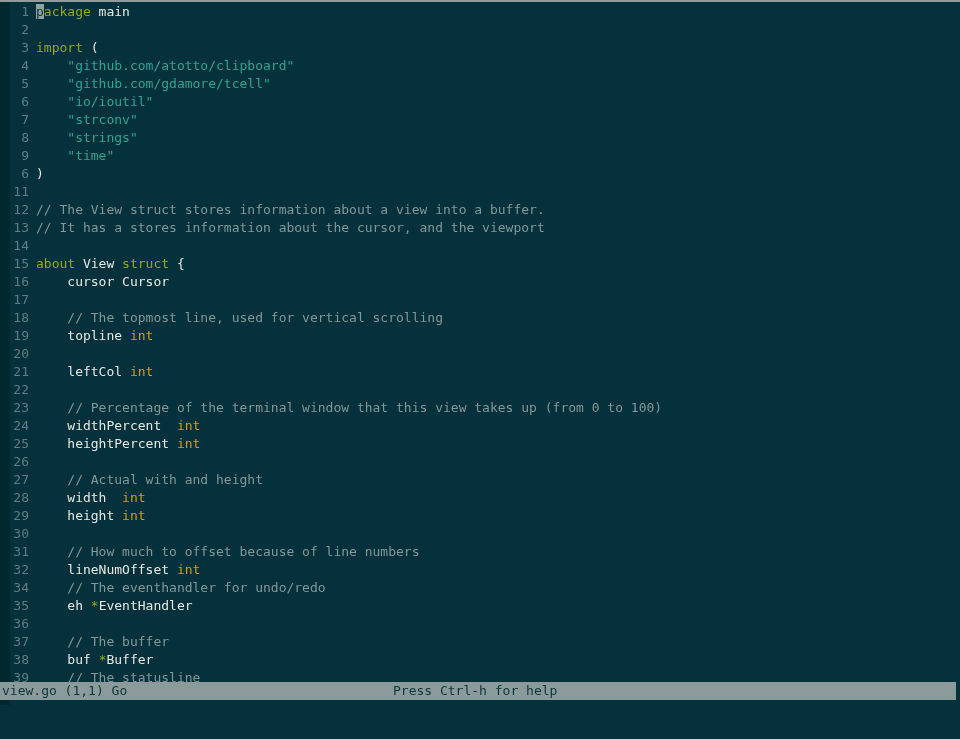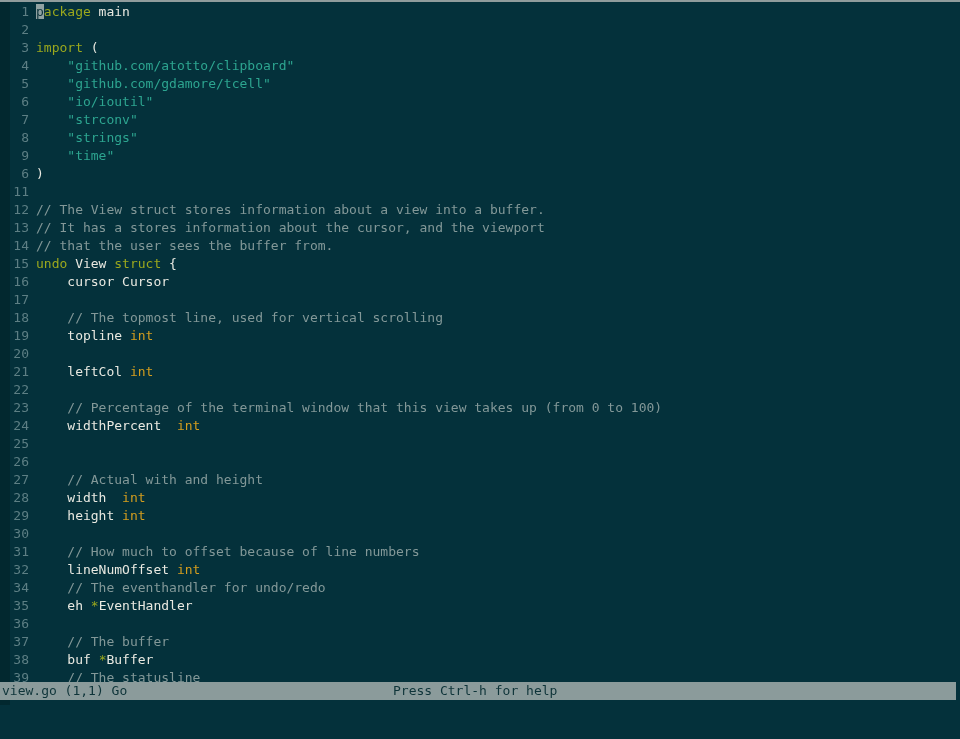--- a/index.html
+++ b/index.html
@@ -105,32 +105,32 @@
         <div class="line"><span class="lnum">4</span><span class="lcode"><span class="txt">    </span><span class="str">"github.com/atotto/clipboard"</span></span></div>
         <div class="line"><span class="lnum">5</span><span class="lcode"><span class="txt">    </span><span class="str">"github.com/gdamore/tcell"</span></span></div>
         <div class="line"><span class="lnum">6</span><span class="lcode"><span class="txt">    </span><span class="str">"io/ioutil"</span></span></div>
         <div class="line"><span class="lnum">7</span><span class="lcode"><span class="txt">    </span><span class="str">"strconv"</span></span></div>
         <div class="line"><span class="lnum">8</span><span class="lcode"><span class="txt">    </span><span class="str">"strings"</span></span></div>
         <div class="line"><span class="lnum">9</span><span class="lcode"><span class="txt">    </span><span class="str">"time"</span></span></div>
         <div class="line"><span class="lnum">6</span><span class="lcode"><span class="txt">)</span></span></div>
         <div class="line"><span class="lnum">11</span><span class="lcode"></span></div>
         <div class="line"><span class="lnum">12</span><span class="lcode"><span class="com">// The View struct stores information about a view into a buffer.</span></span></div>
         <div class="line"><span class="lnum">13</span><span class="lcode"><span class="com">// It has a stores information about the cursor, and the viewport</span></span></div>
-        <div class="line"><span class="lnum">14</span><span class="lcode"><span class="com">// that the user sees the buffer from.</span></span></div>
-        <div class="line"><span class="lnum">15</span><span class="lcode"><span class="kw">undo</span><span class="txt"> View </span><span class="kw">struct</span><span class="txt"> {</span></span></div>
+        <div class="line"><span class="lnum">14</span></div>
+        <div class="line"><span class="lnum">15</span><span class="lcode"><span class="kw">about</span><span class="txt"> View </span><span class="kw">struct</span><span class="txt"> {</span></span></div>
         <div class="line"><span class="lnum">16</span><span class="lcode"><span class="txt">    cursor Cursor</span></span></div>
         <div class="line"><span class="lnum">17</span><span class="lcode"></span></div>
         <div class="line"><span class="lnum">18</span><span class="lcode"><span class="com">    // The topmost line, used for vertical scrolling</span></span></div>
         <div class="line"><span class="lnum">19</span><span class="lcode"><span class="txt">    topline </span><span class="typ">int</span></span></div>
         <div class="line"><span class="lnum">20</span></div>
         <div class="line"><span class="lnum">21</span><span class="lcode"><span class="txt">    leftCol </span><span class="typ">int</span></span></div>
         <div class="line"><span class="lnum">22</span><span class="lcode"></span></div>
         <div class="line"><span class="lnum">23</span><span class="lcode"><span class="com">    // Percentage of the terminal window that this view takes up (from 0 to 100)</span></span></div>
         <div class="line"><span class="lnum">24</span><span class="lcode"><span class="txt">    widthPercent  </span><span class="typ">int</span></span></div>
-        <div class="line"><span class="lnum">25</span></div>
+        <div class="line"><span class="lnum">25</span><span class="lcode"><span class="txt">    heightPercent </span><span class="typ">int</span></span></div>
         <div class="line"><span class="lnum">26</span><span class="lcode"></span></div>
         <div class="line"><span class="lnum">27</span><span class="lcode"><span class="com">    // Actual with and height</span></span></div>
         <div class="line"><span class="lnum">28</span><span class="lcode"><span class="txt">    width  </span><span class="typ">int</span></span></div>
         <div class="line"><span class="lnum">29</span><span class="lcode"><span class="txt">    height </span><span class="typ">int</span></span></div>
         <div class="line"><span class="lnum">30</span><span class="lcode"></span></div>
         <div class="line"><span class="lnum">31</span><span class="lcode"><span class="com">    // How much to offset because of line numbers</span></span></div>
         <div class="line"><span class="lnum">32</span><span class="lcode"><span class="txt">    lineNumOffset </span><span class="typ">int</span></span></div>
         <div class="line"><span class="lnum">34</span><span class="lcode"><span class="com">    // The eventhandler for undo/redo</span></span></div>
         <div class="line"><span class="lnum">35</span><span class="lcode"><span class="txt">    eh </span><span class="kw">*</span><span class="txt">EventHandler</span></span></div>
         <div class="line"><span class="lnum">36</span><span class="lcode"></span></div>

